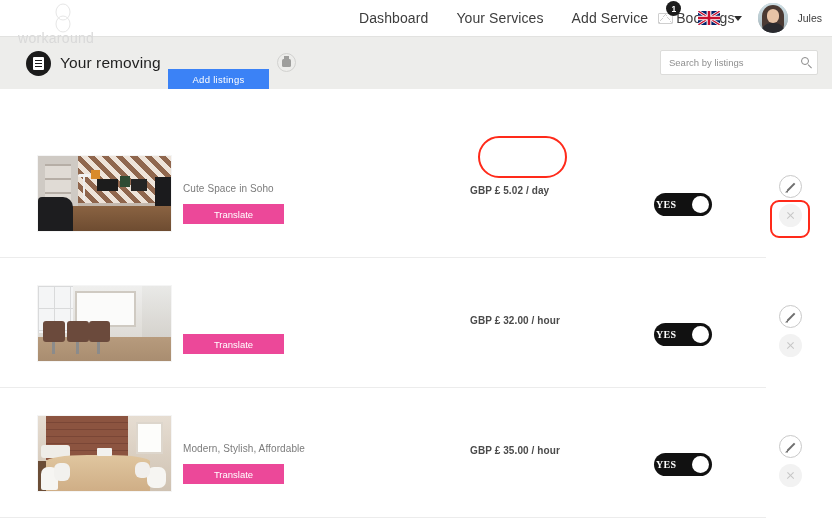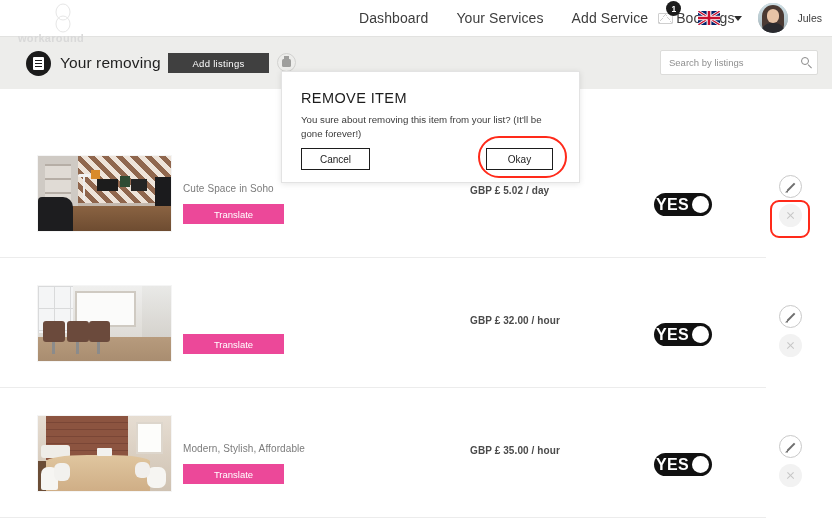--- a/index.html
+++ b/index.html
@@ -15,22 +15,22 @@
   .topnav {
     position: absolute; top: 0; left: 0; width: 832px; height: 36px;
     background: #ffffff;
     display: flex; align-items: center;
   }
   .logo-wrap {
     position: absolute; left: 18px; top: 2px; width: 76px; height: 32px;
     display: flex; align-items: center; justify-content: flex-start;
   }
   .logo-text {
-    font-size: 11px; color: #d9d9d9; letter-spacing: .3px;
-    font-weight: 700; position: relative; z-index: 2; margin-top: 40px;
+    font-size: 14px; color: #d9d9d9; letter-spacing: .3px;
+    font-weight: 400; position: relative; z-index: 2; margin-top: 40px;
   }
   .logo-loop {
     position: absolute; left: 30px; top: 1px; width: 30px; height: 30px;
   }
   .nav-links {
     position: absolute; left: 345px; top: 0; height: 36px;
     display: flex; align-items: center; gap: 0;
   }
   .nav-link {
     font-size: 14px; color: #3d3d3d; padding: 0 14px; cursor: pointer;
@@ -95,22 +95,22 @@
   }
   .listings-icon .doc:after {
     content:""; position:absolute; left:2px; top:2.5px; width:7px; height:1.4px;
     background:#1b1b1b; box-shadow: 0 3px 0 #1b1b1b, 0 6px 0 #1b1b1b;
   }
   .page-title {
     position: absolute; left: 60px; top: 54px;
     font-size: 15.5px; color: #1f1f1f; letter-spacing: .1px;
   }
   .add-listings-btn {
-    position: absolute; left: 168px; top: 53px;
-    width: 101px; height: 20px; background: #404040; color: #fff;
+    position: absolute; left: 168px; top: 69px;
+    width: 101px; height: 20px; background: #3b82f6; color: #fff;
     font-size: 9.5px; letter-spacing: .3px;
     display: flex; align-items: center; justify-content: center;
     cursor: pointer; border: none;
     font-family: "Liberation Sans", sans-serif;
   }
   .circle-action {
     position: absolute; left: 277px; top: 53px;
     width: 19px; height: 19px; border-radius: 50%;
     border: 1px solid #d2d2d0; background: #ededeb;
     display: flex; align-items: center; justify-content: center; cursor: pointer;
@@ -237,21 +237,21 @@
   }
   .price {
     position: absolute; left: 470px; top: 57px;
     font-size: 10px; color: #4a4a4a; font-weight: bold; letter-spacing: .1px;
   }
   .toggle {
     position: absolute; left: 654px; top: 65px;
     width: 58px; height: 23px; border-radius: 12px; background: #111;
     display: flex; align-items: center; cursor: pointer;
   }
-  .toggle .lbl { color: #fff; font-size: 16px; font-weight: bold; margin-left: 2px; letter-spacing: .3px; }
+  .toggle .lbl { color: #fff; font-size: 10px; font-weight: bold; margin-left: 2px; letter-spacing: .3px; font-family: Liberation Serif, serif; }
   .toggle .knob {
     position: absolute; right: 3px; top: 3px; width: 17px; height: 17px;
     border-radius: 50%; background: #fff;
   }
   .edit-btn {
     position: absolute; left: 779px; top: 47px;
     width: 23px; height: 23px; border-radius: 50%;
     border: 1px solid #c9c9c9; background: #fff;
     display: flex; align-items: center; justify-content: center; cursor: pointer;
   }
@@ -468,21 +468,15 @@
         <span class="pencil"></span>
       </div>
       <div class="del-btn">
         <span class="xmark"></span>
       </div>
     </div>
   </div>
 
   <div class="annot-ring"></div>
 
-  <div class="modal">
-    <div class="modal-title">REMOVE ITEM</div>
-    <div class="modal-body">You sure about removing this item from your list? (It'll be gone forever!)</div>
-    <button class="modal-btn btn-cancel">Cancel</button>
-    <button class="modal-btn btn-okay">Okay</button>
-  </div>
   <div class="okay-ring"></div>
 
 </div>
 
 </body></html>

